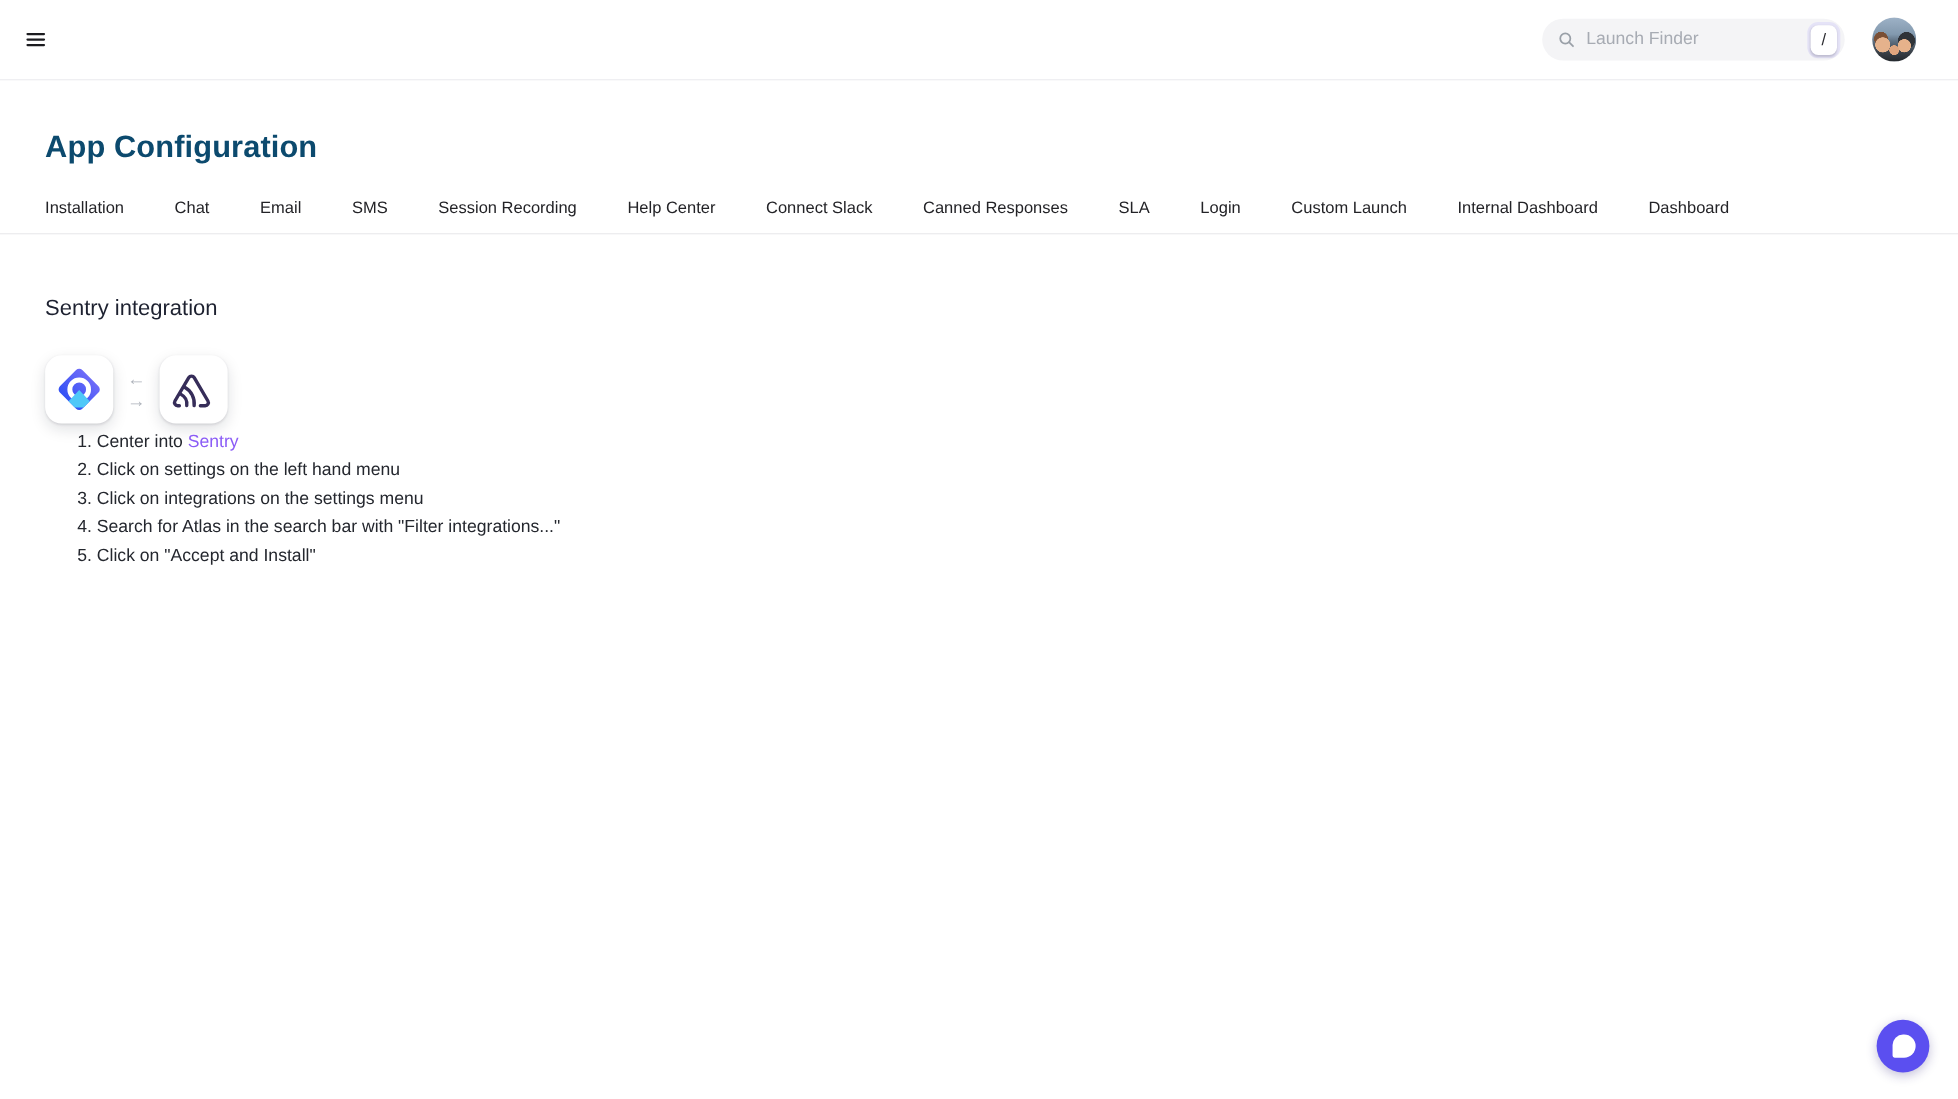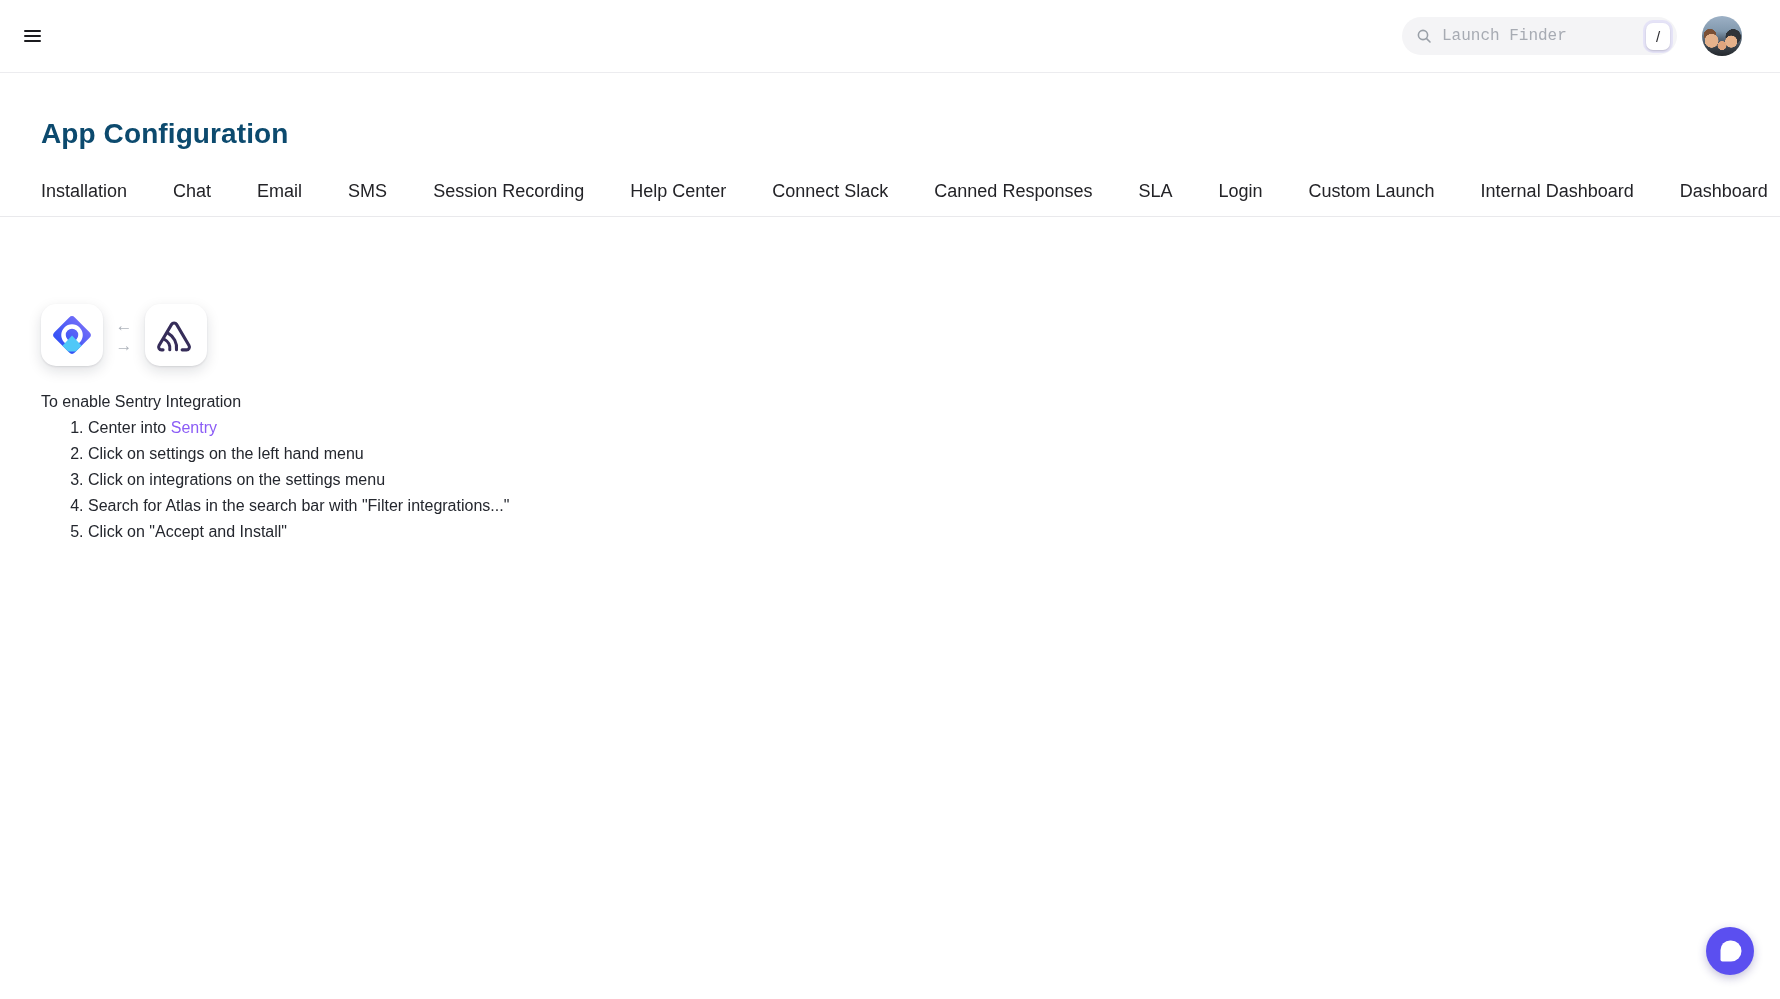--- a/index.html
+++ b/index.html
@@ -36,21 +36,21 @@
     background: #f4f4f6;
     border-radius: 19px;
     display: flex; align-items: center;
     padding: 0 7px 0 14px;
     cursor: pointer;
   }
   .search-pill svg { flex: 0 0 auto; }
   .search-pill input {
     flex: 1; min-width: 0;
     border: none; background: transparent; outline: none;
-    font-family: Liberation Mono, monospace;
+    font-family: Liberation Sans, sans-serif;
     font-size: 16px; color: #a21caf;
     margin-left: 8px;
   }
   .search-pill input::placeholder { color: #a7abb3; }
   .shortcut-badge {
     flex: 0 0 auto;
     min-width: 24px; height: 27px;
     background: #ffffff;
     border-radius: 7px;
     display: flex; align-items: center; justify-content: center;
@@ -84,21 +84,21 @@
 
   
   .tabs {
     display: flex;
     gap: 46px;
     padding: 31px 41px 14px;
     border-bottom: 1px solid #e9e9ec;
     white-space: nowrap;
   }
   .tab {
-    font-size: 18px;
+    font-size: 15px;
     color: #232327;
     cursor: pointer;
   }
 
   
   .section { padding: 56px 41px 0; }
   .section-heading {
     margin: 0;
     font-size: 20px;
     font-weight: 500;
@@ -206,20 +206,21 @@
   <span class="tab">Connect Slack</span>
   <span class="tab">Canned Responses</span>
   <span class="tab">SLA</span>
   <span class="tab">Login</span>
   <span class="tab">Custom Launch</span>
   <span class="tab">Internal Dashboard</span>
   <span class="tab">Dashboard</span>
 </nav>
 
 <section class="section">
+  <h2 class="section-heading">Sentry integration</h2>
 
   <div class="integration-icons">
     <div class="app-card">
       <svg width="48" height="48" viewBox="0 0 48 48">
         <defs>
           <linearGradient id="atlasGrad" x1="0" y1="0" x2="0" y2="1">
             <stop offset="0" stop-color="#6e6bf8"></stop>
             <stop offset="1" stop-color="#3351f5"></stop>
           </linearGradient>
           <clipPath id="atlasClip">
@@ -241,21 +242,20 @@
 
     <div class="app-card">
       <svg width="46" height="46" viewBox="0 0 48 48" fill="none" stroke="#362d59" stroke-width="3.2" stroke-linecap="round">
         <path d="M10.5 39.5 h-1.6 a3 3 0 0 1 -2.6 -4.5 L19.4 12.9 a3 3 0 0 1 5.2 0 L37.6 35 a3 3 0 0 1 -2.6 4.5 h-4.6"></path>
         <path d="M15.6 22 a17.6 17.6 0 0 1 8.9 17.4"></path>
         <path d="M12.1 28.7 a10.6 10.6 0 0 1 5.4 10.7"></path>
       </svg>
     </div>
   </div>
 
-  <p class="intro">To enable Sentry Integration</p>
 
   <ol class="steps">
     <li>
       <span>Center into </span><a href="#">Sentry</a>
     </li>
     <li>Click on settings on the left hand menu</li>
     <li>Click on integrations on the settings menu</li>
     <li>Search for Atlas in the search bar with "Filter integrations..."</li>
     <li>Click on "Accept and Install"</li>
   </ol>

